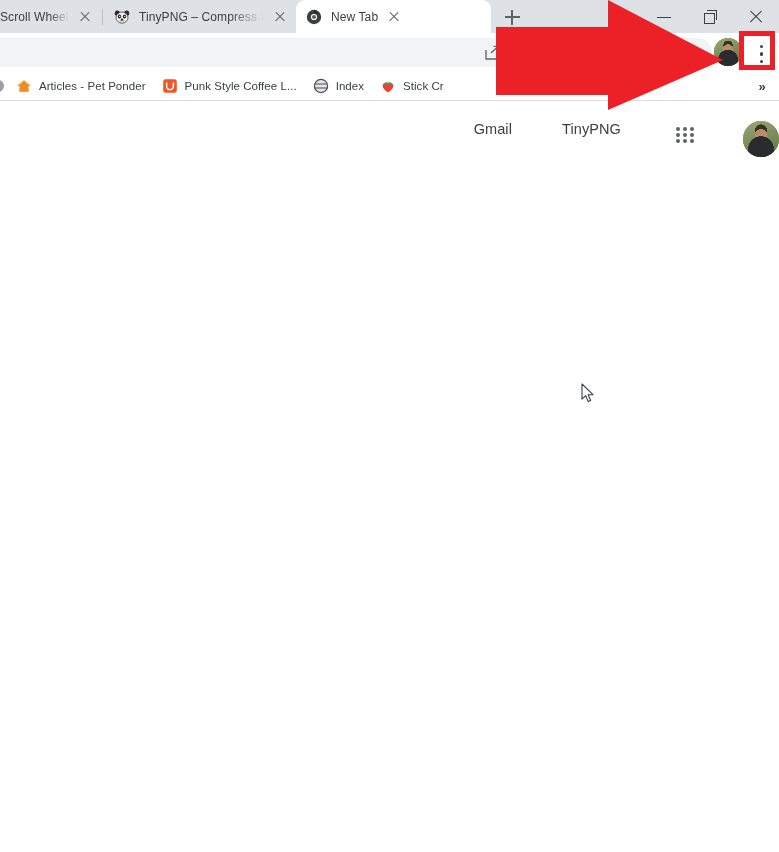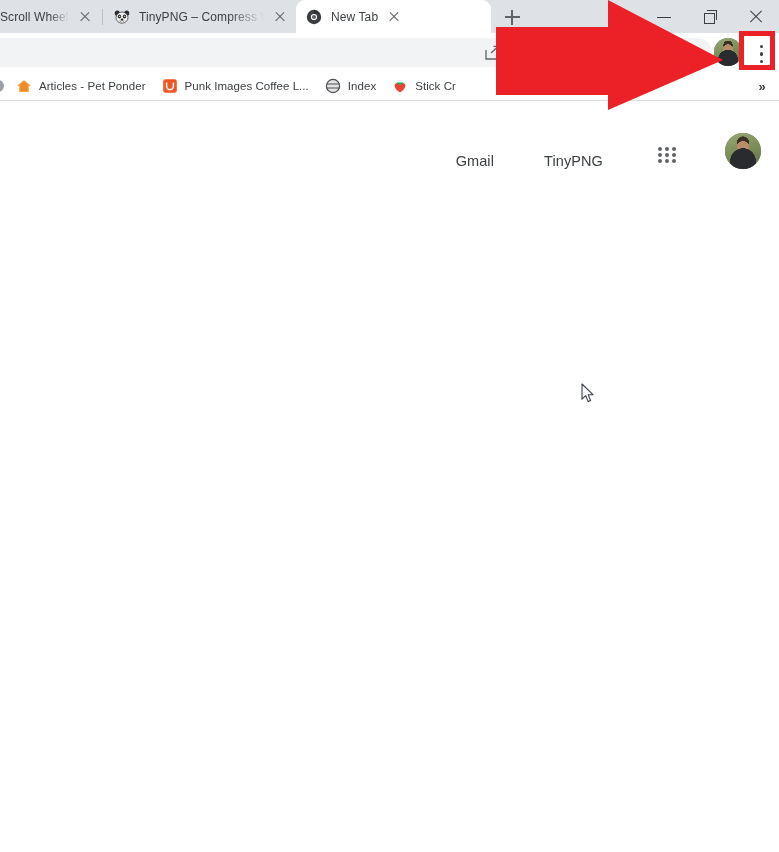--- a/index.html
+++ b/index.html
@@ -261,23 +261,23 @@
   
   .ntp {
     position: absolute;
     left: 0; top: 101px;
     width: 779px;
     height: 751px;
     background: #ffffff;
   }
   .ntp-header {
     position: absolute;
-    right: 18px; top: 20px;
-    display: flex;
-    align-items: flex-end;
+    right: 0; top: 20px;
+    display: flex;
+    align-items: flex-start;
     height: 48px;
     gap: 28px;
   }
   .ntp-link {
     font-size: 14.5px;
     color: #3c4043;
     margin-right: 22px;
     letter-spacing: .1px;
   }
   .apps-grid {
@@ -433,21 +433,21 @@
   </span>
 
 
   <span class="bm">
     <span class="bm-ico">
       <svg viewBox="0 0 16 16" width="16" height="16">
         <rect x="1.2" y="1.2" width="13.6" height="13.6" rx="2.4" fill="#ef5623"></rect>
         <path d="M4.6 4.6 V8.2 a3.4 3.4 0 0 0 6.8 0 V4.6" fill="none" stroke="#ffffff" stroke-width="1.5"></path>
       </svg>
     </span>
-    <span class="bm-label">Punk Images Coffee L...</span>
+    <span class="bm-label">Punk Style Coffee L...</span>
   </span>
 
   <span class="bm">
     <span class="bm-ico">
       <svg viewBox="0 0 16 16" width="16" height="16">
         <circle cx="8" cy="8" r="6.6" fill="#4a4d52"></circle>
         <path d="M8 1.4 a10 6.6 0 0 0 0 13.2 a10 6.6 0 0 0 0 -13.2" fill="#ffffff" opacity=".85"></path>
         <path d="M1.6 6 H14.4 M1.6 10 H14.4" stroke="#4a4d52" stroke-width="1.1" fill="none"></path>
         <circle cx="8" cy="8" r="6.6" fill="none" stroke="#4a4d52" stroke-width="1.2"></circle>
       </svg>

